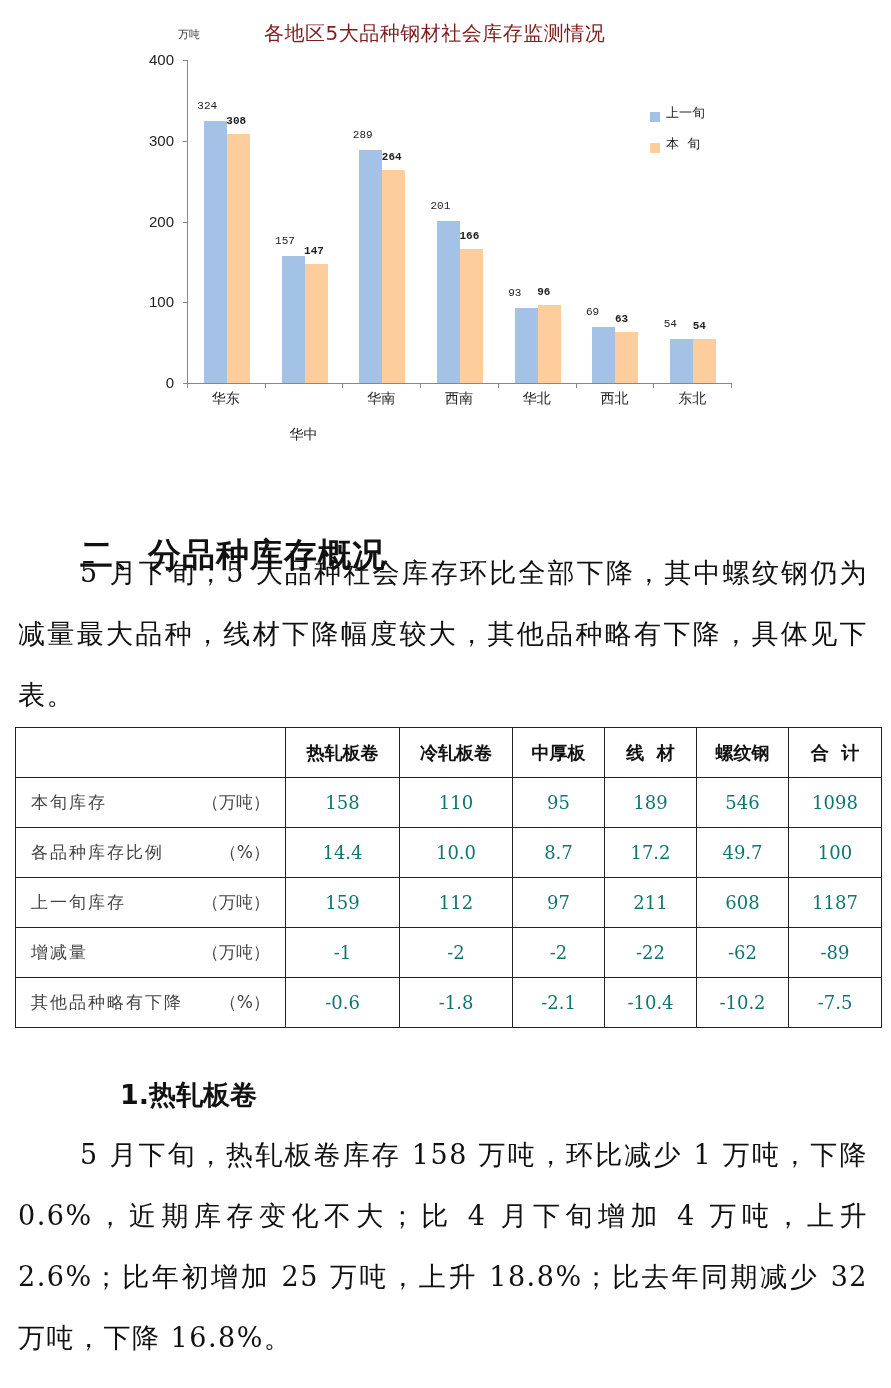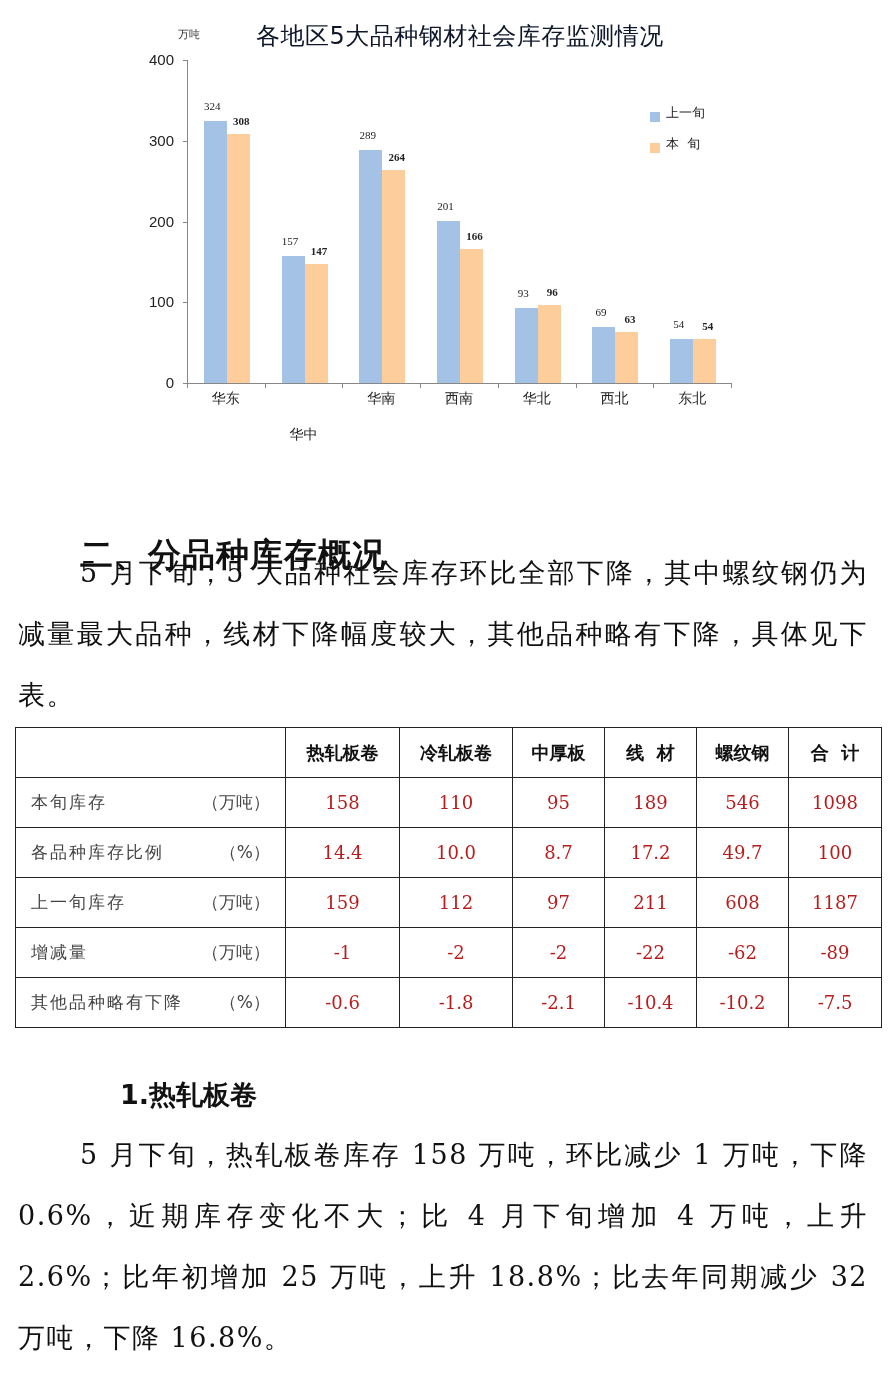--- a/index.html
+++ b/index.html
@@ -1,51 +1,51 @@
 <!DOCTYPE html>
 <html><head>
 <meta charset="utf-8">
 <style>
   html, body { margin:0; padding:0; background:#ffffff; }
   body { width:891px; height:1388px; position:relative; overflow:hidden;
          font-family:"DejaVu Serif","Liberation Serif",serif; color:#111; }
   .chart { position:absolute; left:0; top:0; width:891px; height:420px; }
-  .chart-title { position:absolute; left:256px; top:20px; font-family:"DejaVu Sans","Liberation Sans",sans-serif;
-                 font-size:24px; color:#0f172a; letter-spacing:0.5px; }
+  .chart-title { position:absolute; left:264px; top:20px; font-family:"DejaVu Sans","Liberation Sans",sans-serif;
+                 font-size:20px; color:#7f1d1d; letter-spacing:0.5px; }
   .unit { position:absolute; left:178px; top:27px; font-size:11px; color:#333;
           font-family:"DejaVu Sans","Liberation Sans",sans-serif; }
   .ytick { position:absolute; width:34px; text-align:right; font-size:15px; color:#222;
            font-family:"Liberation Sans","DejaVu Sans",sans-serif; left:140px; }
   .yaxis { position:absolute; left:187px; top:60px; width:1px; height:324px; background:#888; }
   .ytickmark { position:absolute; left:183px; width:4px; height:1px; background:#888; }
   .xaxis { position:absolute; left:187px; top:383px; width:544px; height:1px; background:#888; }
   .xtickmark { position:absolute; top:383px; width:1px; height:5px; background:#888; }
   .bar { position:absolute; }
   .bar.prev { background:#a4c2e6; }
   .bar.curr { background:#fecd9c; }
-  .vlabel { position:absolute; font-size:11px; width:30px; text-align:center;
-            font-family:Liberation Serif, serif; color:#222; }
+  .vlabel { position:absolute; font-size:11px; width:30px; text-align:left;
+            font-family:Liberation Mono, monospace; color:#222; }
   .vlabel.b { font-weight:bold; }
   .xlabel { position:absolute; top:390px; width:78px; text-align:center; font-size:14px; color:#222;
             font-family:"DejaVu Sans","Liberation Sans",sans-serif; }
   .legend { position:absolute; left:650px; top:102px; font-size:13px;
             font-family:"DejaVu Sans","Liberation Sans",sans-serif; color:#222; }
   .legend .item { display:flex; align-items:flex-end; height:20px; margin-bottom:11px; }
   .legend .sw { width:10px; height:10px; margin-right:6px; }
 
   .h2 { position:absolute; left:80px; top:493px; font-size:33px; font-weight:bold;
         font-family:"DejaVu Sans","Liberation Sans",sans-serif; letter-spacing:1px;margin-top:40px; }
   .para { position:absolute; left:18px; width:850px; font-size:27px; line-height:61px;
           text-align:justify; letter-spacing:1.5px; font-family:"DejaVu Serif","Liberation Serif",serif; }
   .para .indent { display:inline-block; width:62px; }
 
   table.stock { position:absolute; left:15px; top:727px; width:866px; border-collapse:collapse;
                 font-size:18px; table-layout:fixed; }
   table.stock td, table.stock th { border:1.5px solid #222; height:49px; text-align:center;
-                padding:0; color:#b91c1c; }
+                padding:0; color:#0f766e; }
   table.stock th { font-weight:bold; font-family:"DejaVu Sans","Liberation Sans",sans-serif; color:#111; font-size:18px; }
   table.stock td.rowhead { text-align:left; padding-left:15px; font-family:"DejaVu Sans","Liberation Sans",sans-serif;
                 color:#444; font-size:17px; }
   .rowhead .lbl { float:left; letter-spacing:2px; }
   .rowhead .u { float:right; padding-right:15px;margin-left:12px; }
   .h3 { position:absolute; left:80px; top:1077px; font-size:27px; font-weight:bold;
         font-family:"DejaVu Sans","Liberation Sans",sans-serif;margin-left:40px; }
 </style>
 </head>
 <body>

